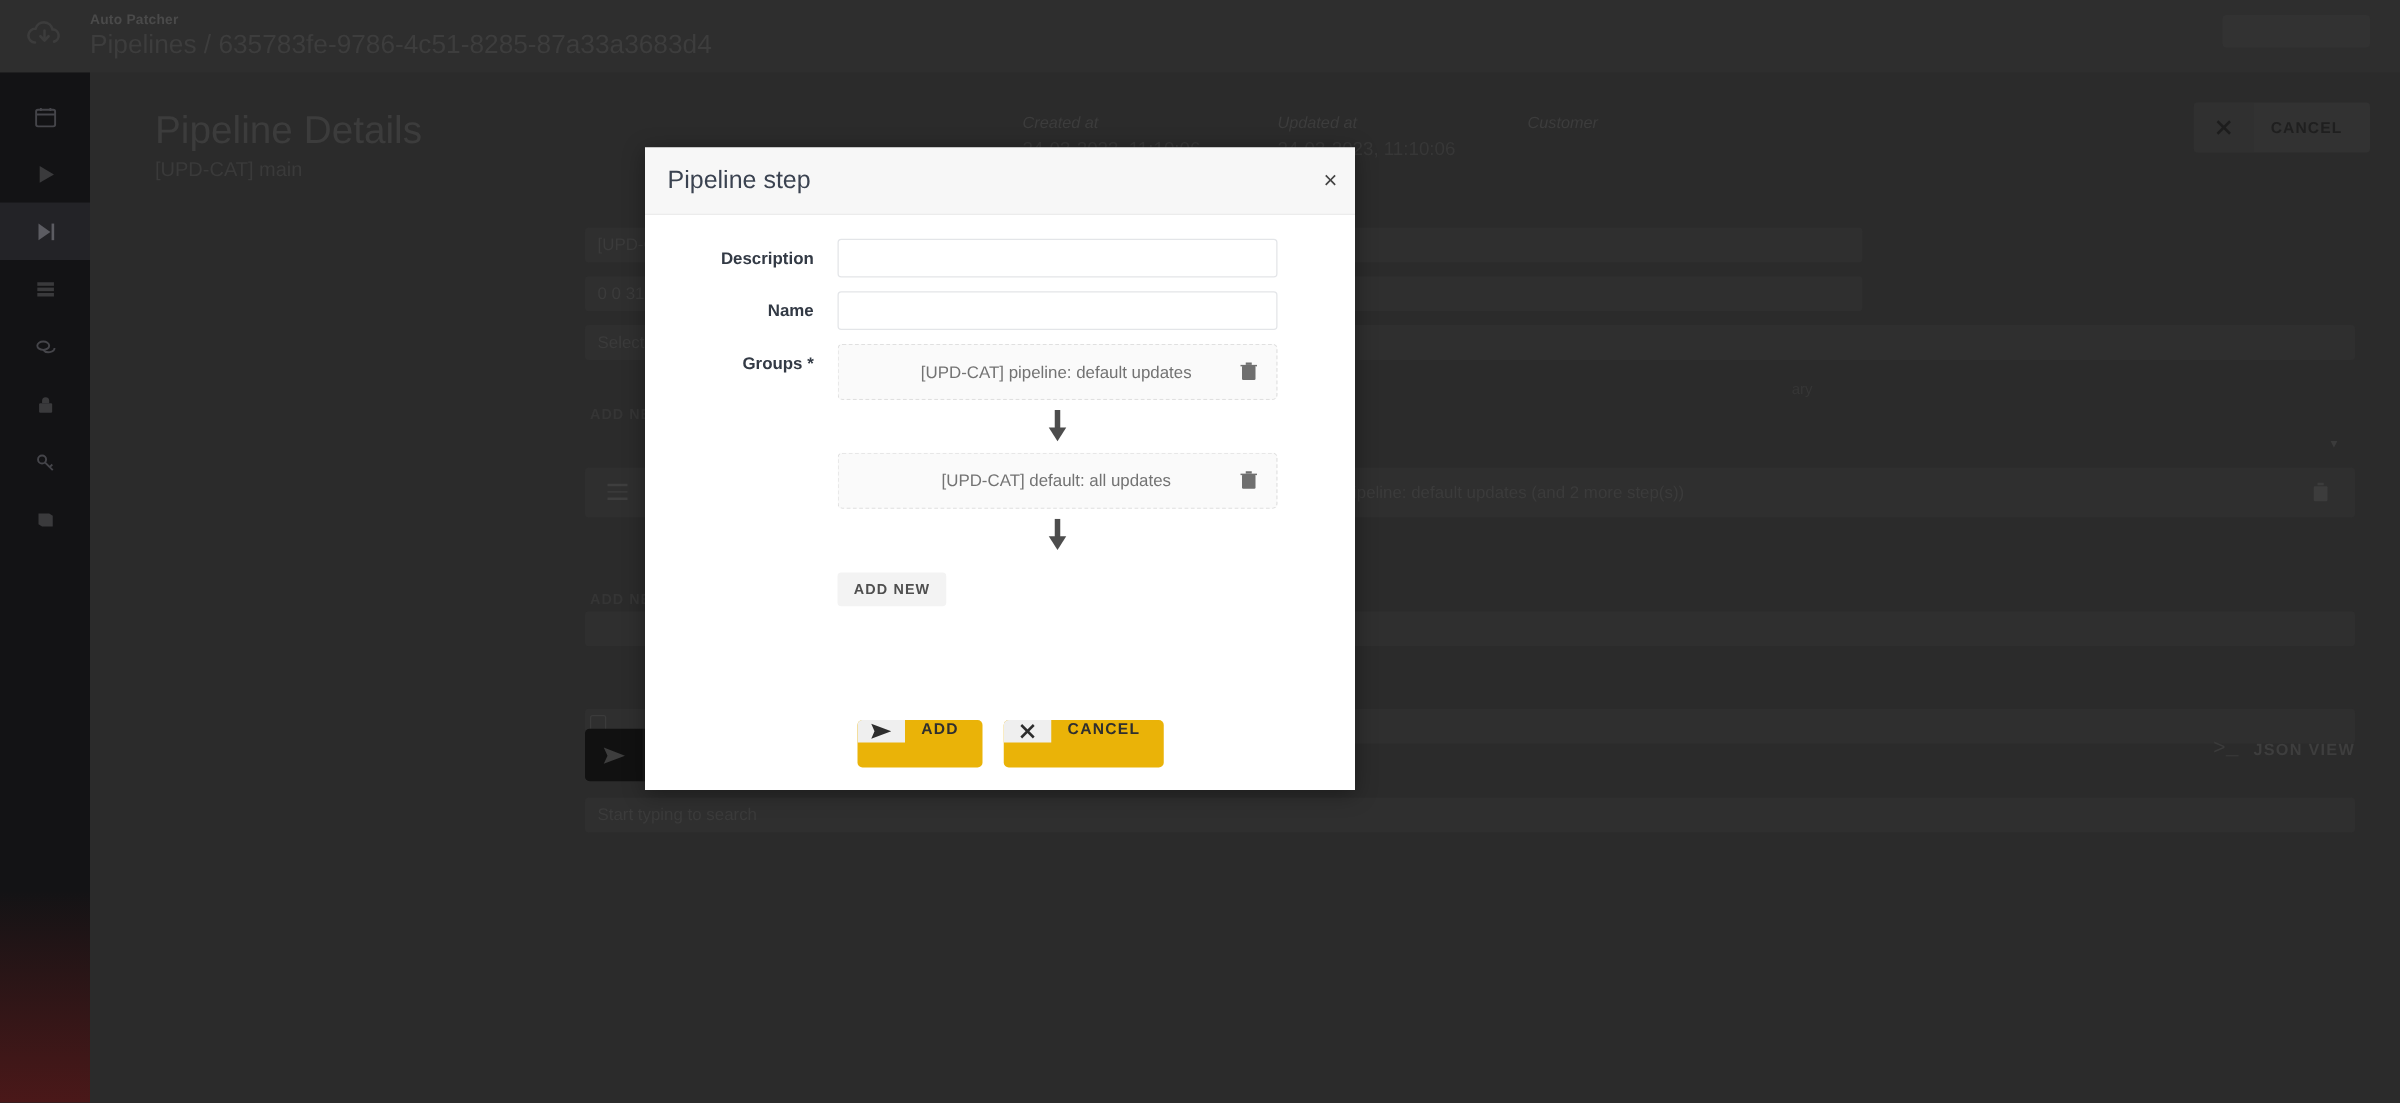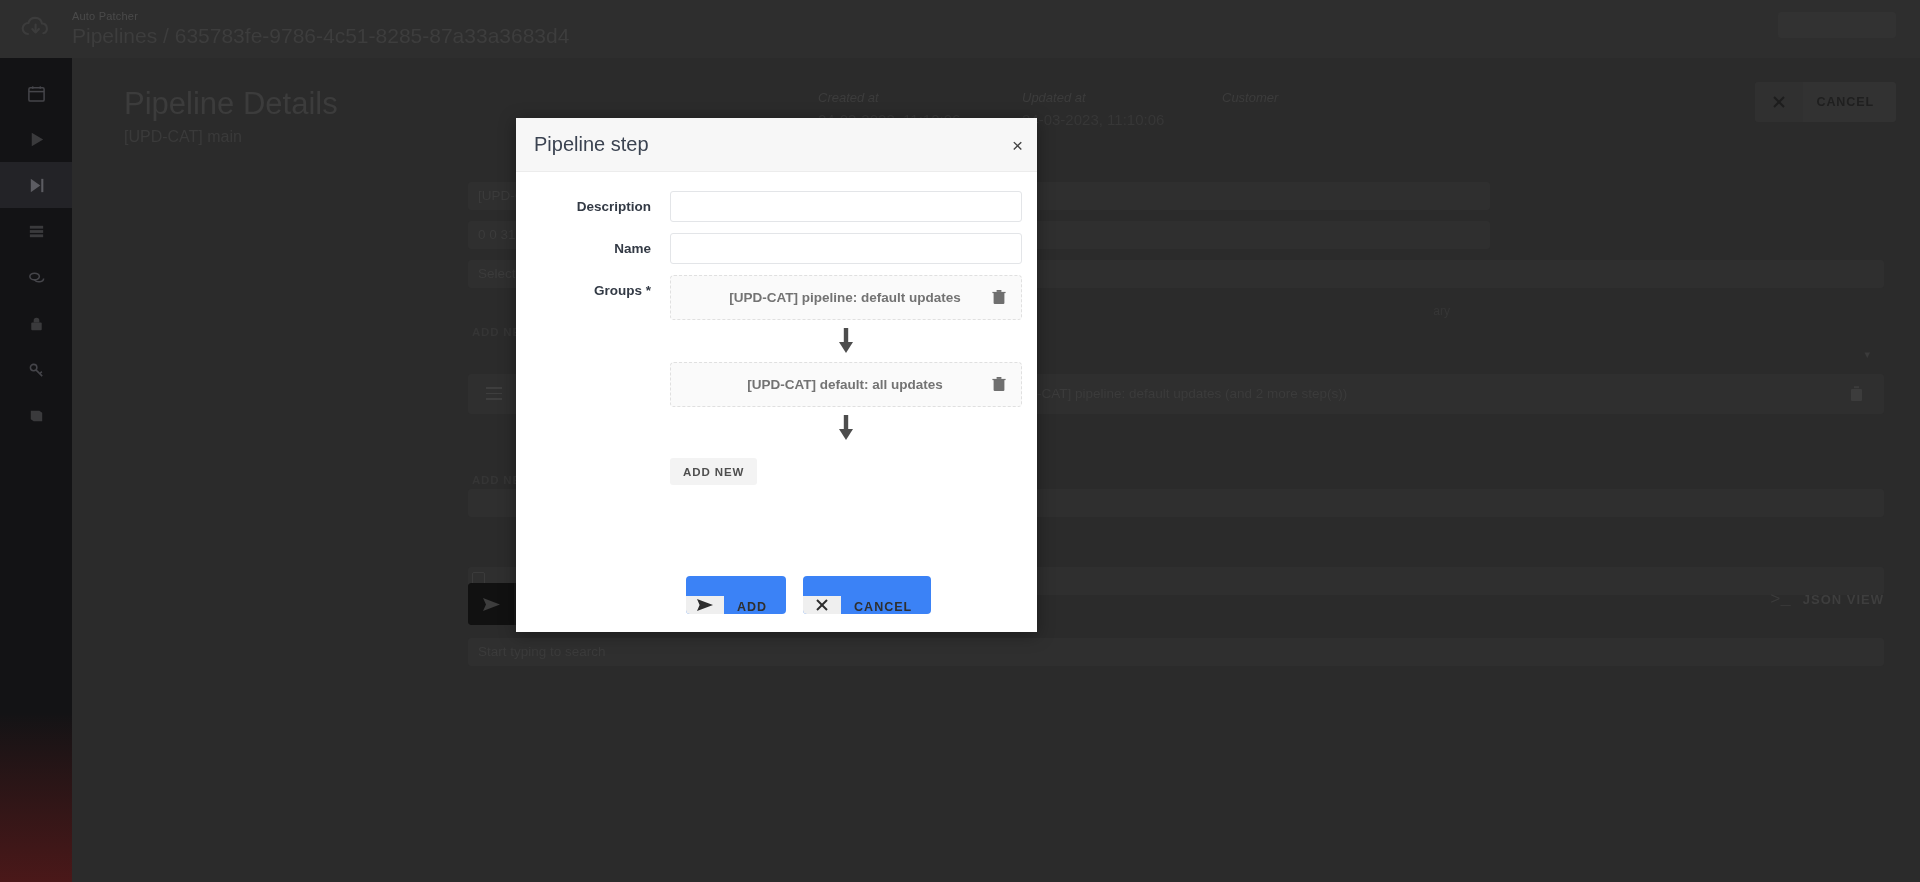--- a/index.html
+++ b/index.html
@@ -19,21 +19,21 @@
   
   #topbar {
     position: absolute; top: 0; left: 0; right: 0; height: 58px;
     background: #2e2e2e;
     display: flex; align-items: center;
   }
   #logo-wrap { width: 72px; display: flex; align-items: center; justify-content: center; }
   #logo-wrap svg { width: 34px; height: 34px; }
   #brand-block { display: flex; flex-direction: column; justify-content: center; }
   #brand-app {
-    font-size: 11px; color: #4a4a4a; letter-spacing: .2px; line-height: 13px;
+    font-size: 11px; color: #4a4a4a; letter-spacing: .2px; line-height: 13px; font-weight: bold;
   }
   #brand-crumb {
     font-size: 21px; color: #3d3d3d; line-height: 25px; font-weight: 400;
     white-space: nowrap;
   }
   #topbar-right {
     position: absolute; right: 24px; top: 12px;
     width: 118px; height: 26px; border-radius: 3px;
     background: #323232;
   }
@@ -157,21 +157,21 @@
     position: absolute; right: 36px; top: 532px;
     display: flex; align-items: center; gap: 12px;
   }
   #jsonview .jv-ico { font-family: "Liberation Mono", monospace; font-size: 17px; color: #3b3b3b; }
   #jsonview .jv-txt { font-size: 13px; font-weight: 700; letter-spacing: 1px; color: #3e3e3e; }
 
   
   #modal-overlay { position: absolute; inset: 0; }
   #modal {
     position: absolute; left: 516px; top: 118px;
-    width: 521px; height: 514px;
+    width: 568px; height: 514px;
     background: #ffffff;
     box-shadow: 0 3px 16px rgba(0,0,0,.35);
     display: flex; flex-direction: column;
   }
   #modal-header {
     height: 54px; background: #f7f7f7;
     border-bottom: 1px solid #ececec;
     display: flex; align-items: center; position: relative;
     flex: 0 0 auto;
   }
@@ -204,21 +204,21 @@
     width: 352px; min-height: 45px;
     border: 1px dashed #e0e0e0; border-radius: 4px;
     background: #fafafa;
     display: flex; align-items: center;
     position: relative;
     padding: 7px 40px 7px 38px;
   }
   .plan-chip.tall { min-height: 66px; }
   .plan-label {
     flex: 1 1 auto; text-align: center;
-    font-size: 13.5px; color: #737373; line-height: 21px; font-weight: bold;
+    font-size: 13.5px; color: #737373; line-height: 21px;
   }
   .plan-trash {
     position: absolute; right: 13px; top: 50%; transform: translateY(-50%);
     width: 16px; height: 18px; cursor: pointer;
   }
   .plan-trash svg { width: 14px; height: 16px; display: block; }
   .plan-trash svg * { fill: #6f6f6f; }
 
   .arrow-down {
     width: 352px; display: flex; justify-content: center;
@@ -233,22 +233,22 @@
     height: 27px; padding: 0 13px;
     font-size: 11.5px; font-weight: 700; letter-spacing: .9px; color: #4f4f4f;
     cursor: pointer; font-family: "Liberation Sans", sans-serif;
   }
 
   #modal-footer {
     position: absolute; left: 170px; bottom: 18px;
     display: flex; gap: 17px;
   }
   .foot-btn {
-    display: flex; align-items: flex-end; height: 38px;
-    background: #3b82f6; border-radius: 4px; overflow: hidden;
+    display: flex; align-items: flex-start; height: 38px;
+    background: #eab308; border-radius: 4px; overflow: hidden;
     cursor: pointer;
   }
   .foot-btn .fb-ico {
     width: 38px; display: flex; align-items: center; justify-content: center;
     background: #efefef;
   }
   .foot-btn .fb-ico svg { width: 18px; height: 18px; }
   .foot-btn .fb-ico svg polygon { fill: #2d2d2d; }
   .foot-btn .fb-ico svg line { stroke: #2d2d2d; stroke-width: 2; }
   .foot-btn .fb-txt {

